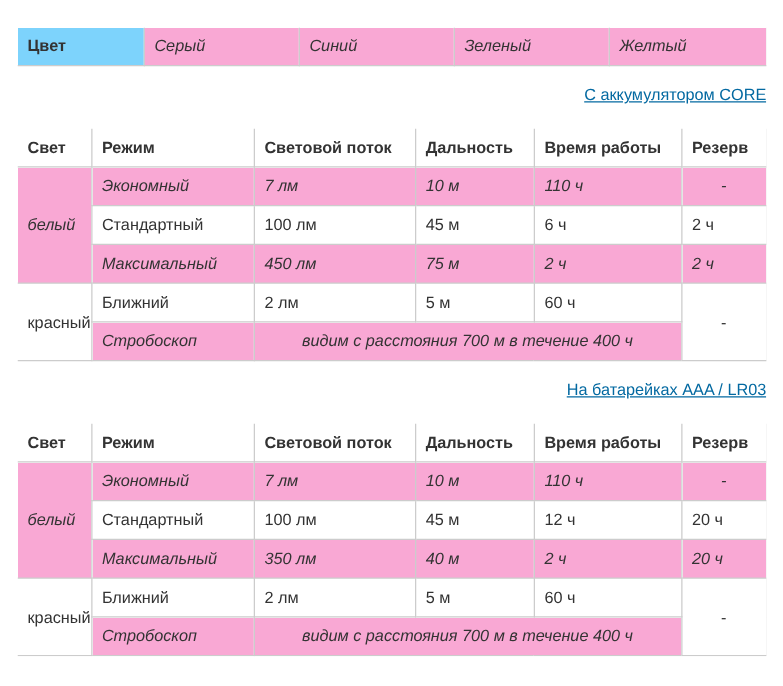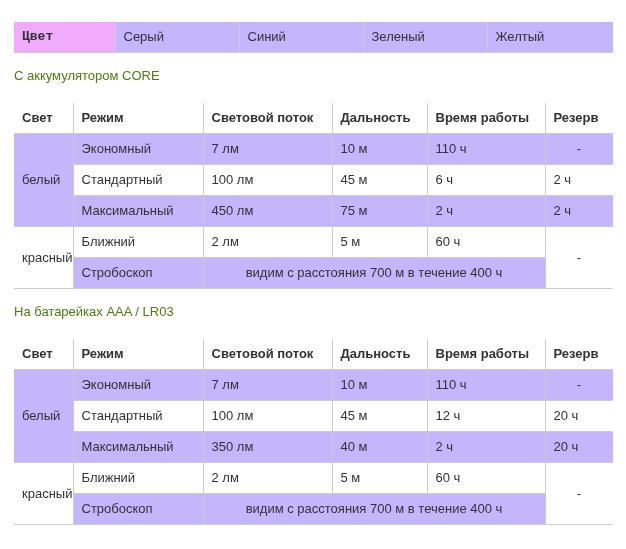--- a/index.html
+++ b/index.html
@@ -19,27 +19,28 @@
   td, th {
     border-right: 1px solid #ccc;
     border-bottom: 1px solid #ccc;
     padding: 7px 8px;
     text-align: left;
     vertical-align: middle;
     font-weight: normal;
     overflow: hidden;
   }
   th { font-weight: bold; }
-  tr.g td { background: #c4b5fd; }
-  tr.g th { background: #f0abfc; font-family: Liberation Mono, monospace; }
+  tr.g td { background: #f9a8d4; font-style: italic; }
+  tr.g th { background: #7dd3fc; }
   td.c { text-align: center; }
   p.section-title {
-    text-align: left;
+    text-align: right;
     margin: 15px 0 19px 0;
-    color: #4d7c0f;
+    color: #0369a1;
+    text-decoration: underline;
   }
 </style>
 </head>
 <body>
 
 <table>
   <colgroup>
     <col style="width:101px">
       <col style="width:124px">
       <col style="width:124px">

